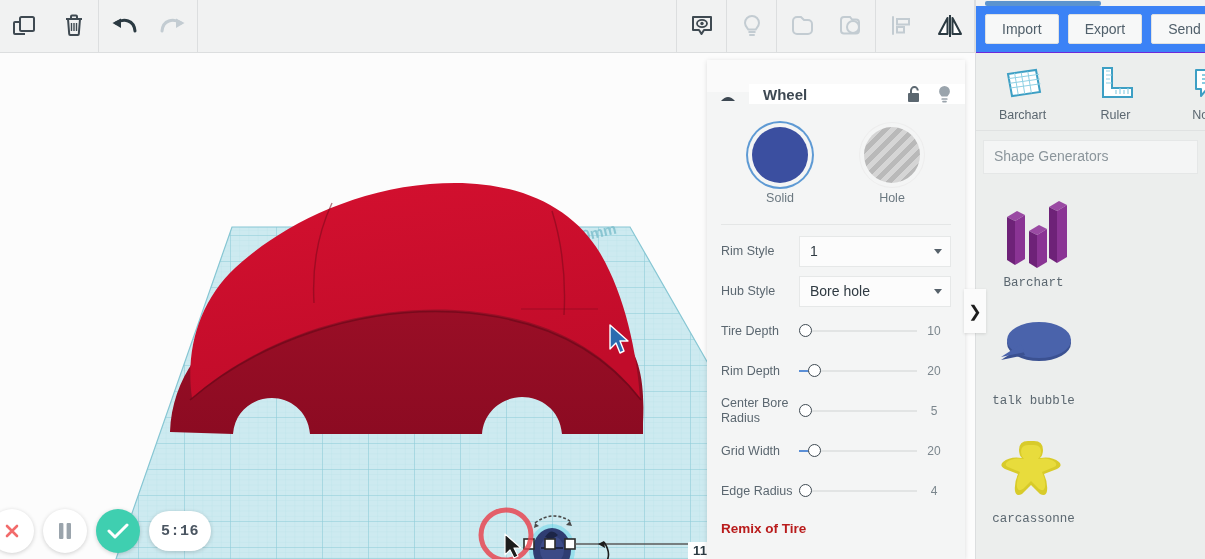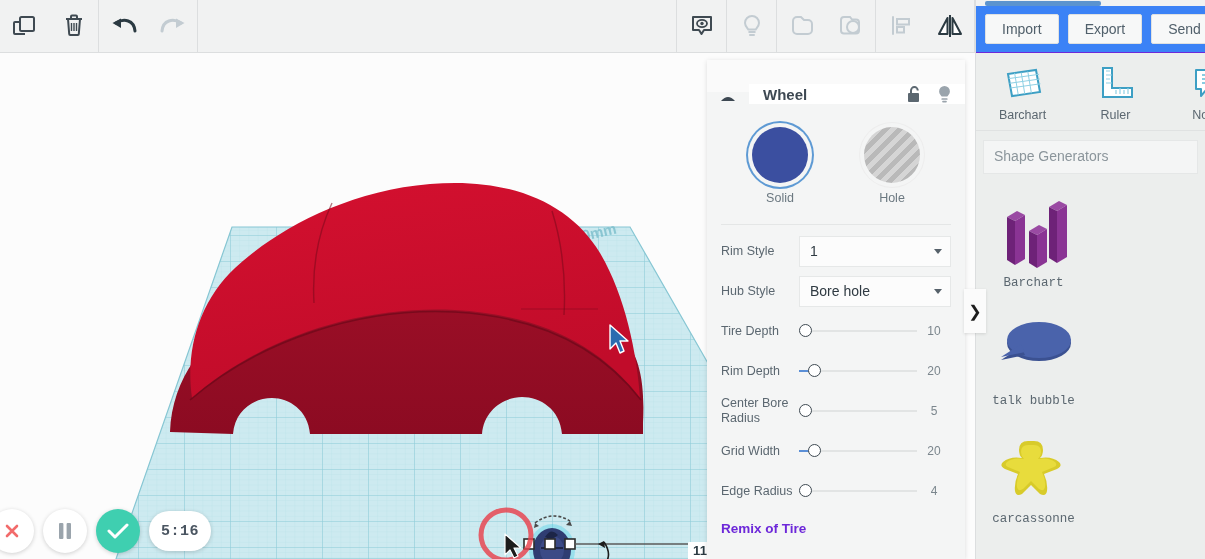--- a/index.html
+++ b/index.html
@@ -168,21 +168,21 @@
     position: absolute; top: 3px;
     width: 13px; height: 13px; border-radius: 50%;
     background: #ffffff; border: 1.6px solid #3f4a52;
     cursor: pointer;
   }
   .sl-value {
     width: 34px; flex: none; text-align: center;
     font-size: 12px; color: #7b868d;
   }
   .prop-footer {
-    font-size: 13.5px; color: #6d28d9; font-weight: bold;
+    font-size: 13.5px; color: #b91c1c; font-weight: bold;
     padding-top: 10px;
   }
 
   
   .panel-tab {
     position: absolute; left: 964px; top: 289px;
     width: 22px; height: 44px;
     background: #fbfbfb;
     box-shadow: 0 1px 3px rgba(0,0,0,.12);
     display: flex; align-items: center; justify-content: center;

